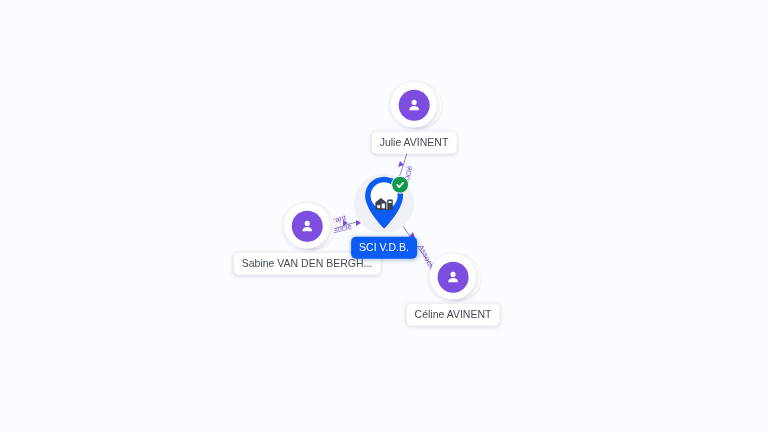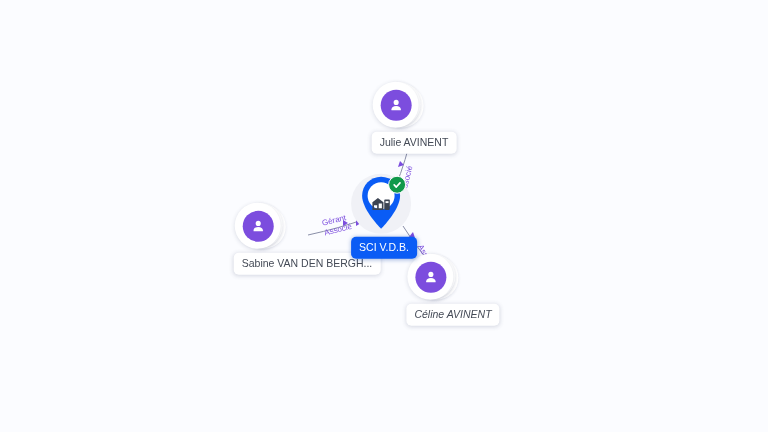--- a/index.html
+++ b/index.html
@@ -31,20 +31,21 @@
     height: 432px;
     pointer-events: none;
   }
 
   
   .node {
     position: absolute;
     transform: translate(-50%, -50%);
     display: flex;
     flex-direction: column;
+    align-items: center;
     cursor: pointer;
   }
 
   
   .person-halo {
     position: relative;
     width: 48px;
     height: 48px;
     display: flex;
     align-items: center;
@@ -212,21 +213,21 @@
           <svg width="17" height="17" viewBox="0 0 24 24" fill="#ffffff">
             <circle cx="12" cy="8" r="3.6"></circle>
             <path d="M12 13c-4 0-6.6 2.2-6.6 4.6V19h13.2v-1.4C18.6 15.2 16 13 12 13z"></path>
           </svg>
         </div>
       </div>
     </div>
     <div class="node-label">Sabine VAN DEN BERGH...</div>
   </div>
 
-  <div class="node" style="left:453px; top:289px;font-style:italic;">
+  <div class="node" style="left:453px; top:289px;">
     <div class="person-halo">
       <div class="person-disc">
         <div class="person-avatar">
           <svg width="17" height="17" viewBox="0 0 24 24" fill="#ffffff">
             <circle cx="12" cy="8" r="3.6"></circle>
             <path d="M12 13c-4 0-6.6 2.2-6.6 4.6V19h13.2v-1.4C18.6 15.2 16 13 12 13z"></path>
           </svg>
         </div>
       </div>
     </div>

